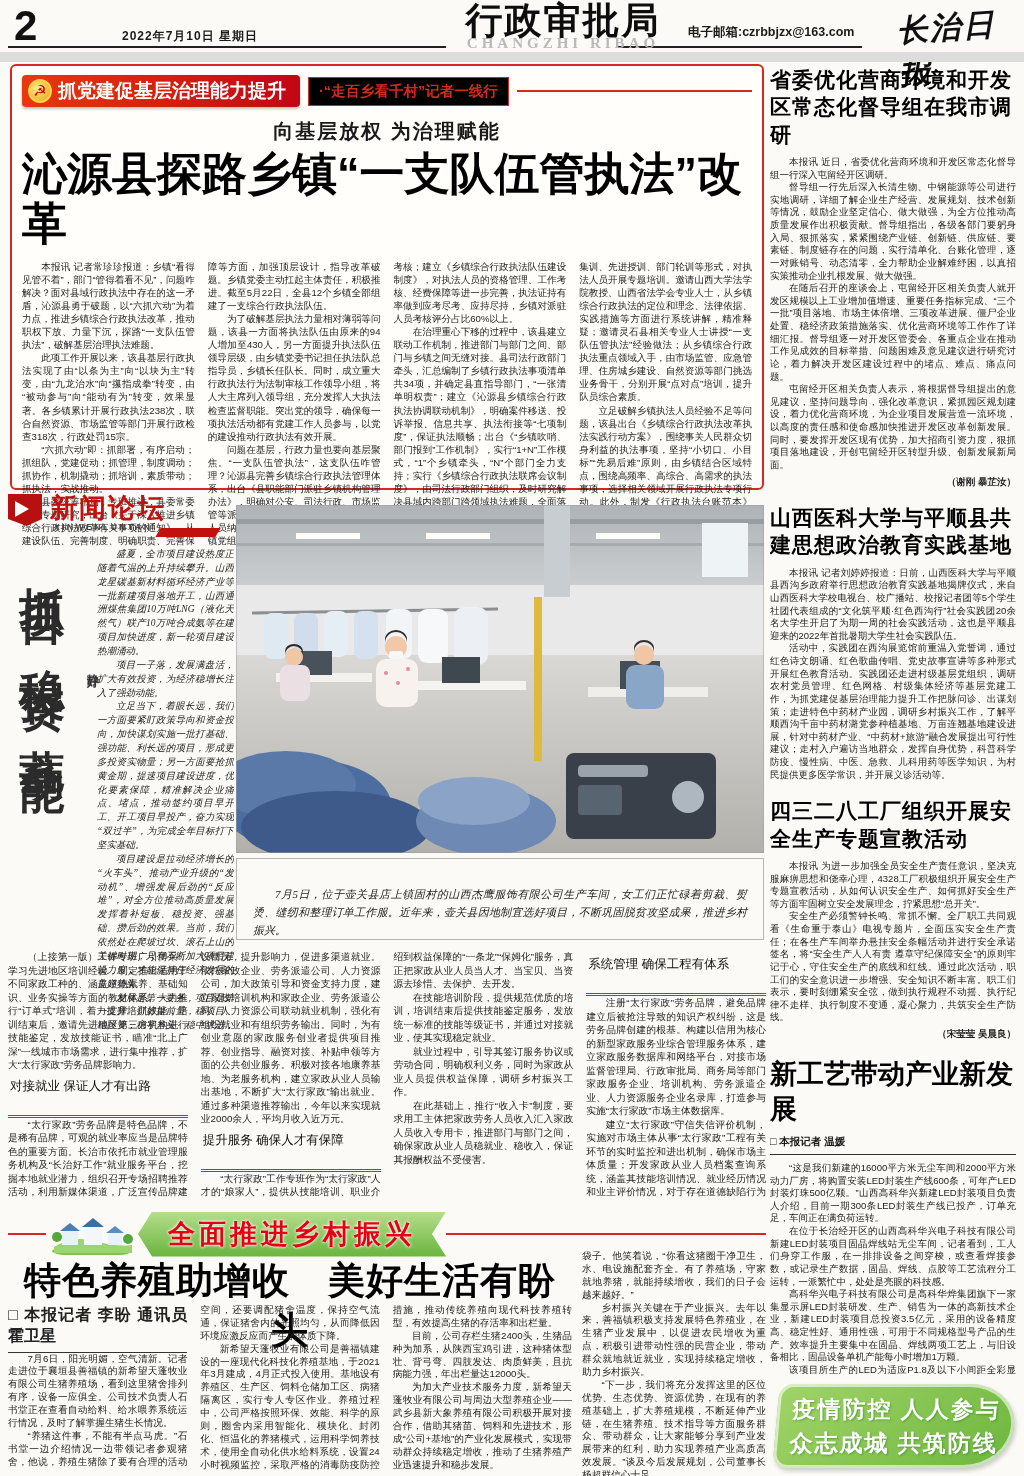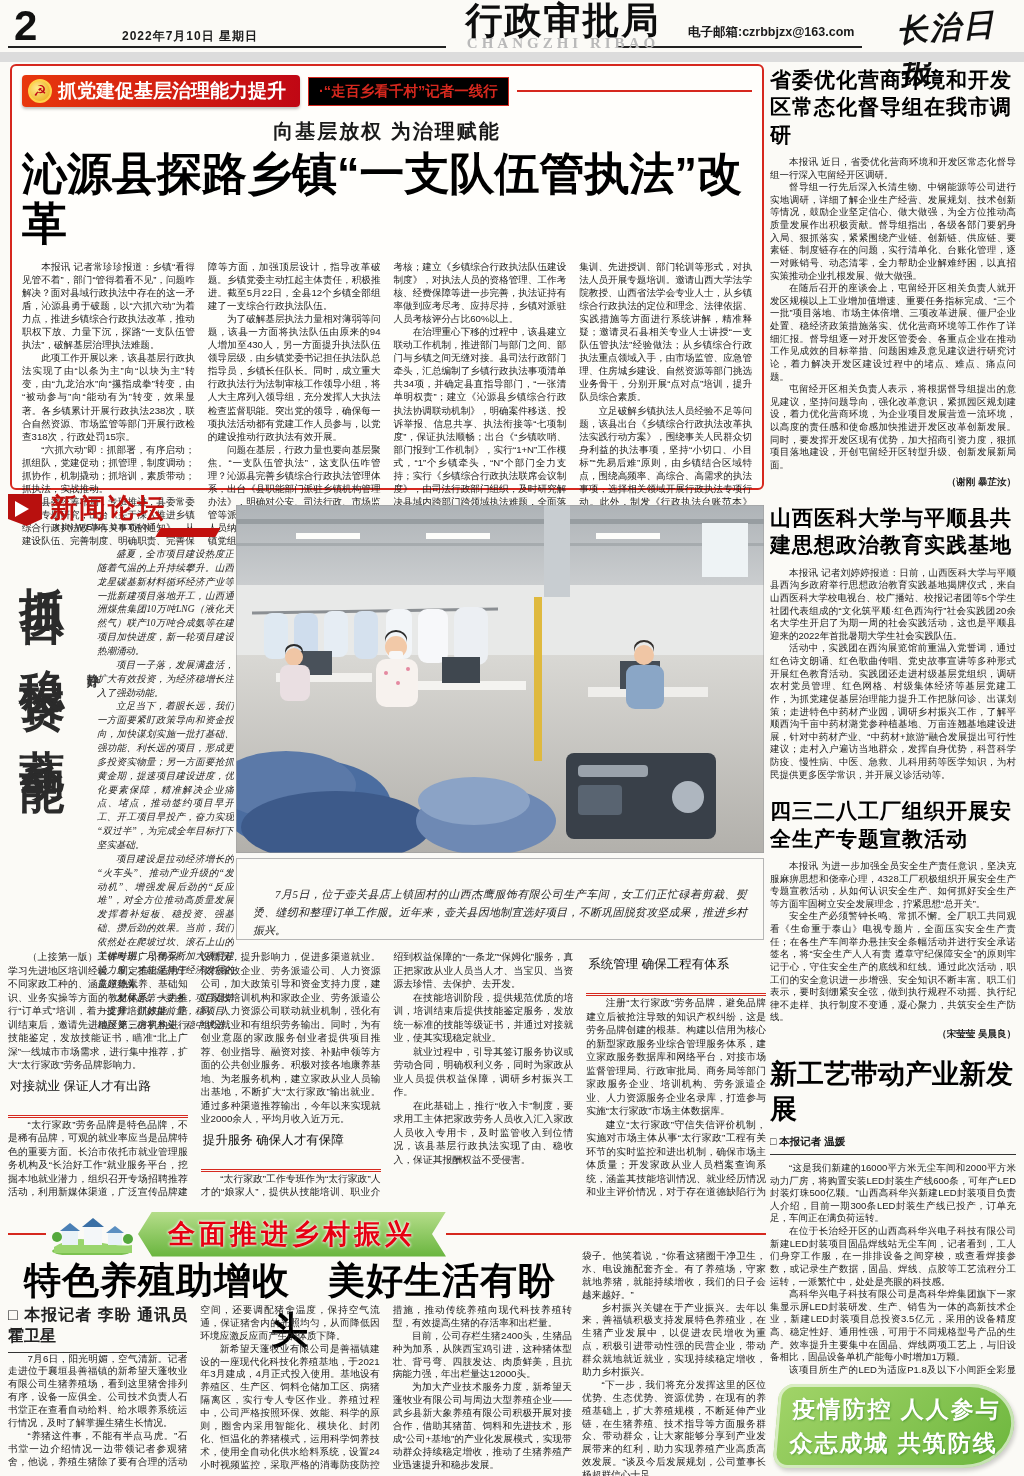--- a/index.html
+++ b/index.html
@@ -246,21 +246,21 @@
   </div>
 
   <div class="taihang cols bodytxt" data-name="taihang-continued-article">
       <p data-name="paragraph">（上接第一版）工作专班广引博采，学习先进地区培训经验，制定推出适用于不同家政工种的、涵盖道德素养、基础知识、业务实操等方面的教材体系。大力推行“订单式”培训，着力提升培训效能，培训结束后，邀请先进地区第三方机构进行技能鉴定，发放技能证书，瞄准“北上广深”一线城市市场需求，进行集中推荐，扩大“太行家政”劳务品牌影响力。</p>
       <p class="subhead" data-name="section-subhead">对接就业 保证人才有出路</p>
       <p data-name="paragraph">“太行家政”劳务品牌是特色品牌，不是稀有品牌，可观的就业率应当是品牌特色的重要方面。长治市依托市就业管理服务机构及“长治好工作”就业服务平台，挖掘本地就业潜力，组织召开专场招聘推荐活动，利用新媒体渠道，广泛宣传品牌建设情况，提升影响力，促进多渠道就业。依托家政企业、劳务派遣公司、人力资源公司，加大政策引导和资金支持力度，建立家政培训机构和家政企业、劳务派遣公司、人力资源公司联动就业机制，强化有组织就业和有组织劳务输出。同时，为有创业意愿的家政服务创业者提供项目推荐、创业指导、融资对接、补贴申领等方面的公共创业服务。积极对接各地康养基地、为老服务机构，建立家政从业人员输出基地，不断扩大“太行家政”输出就业。通过多种渠道推荐输出，今年以来实现就业2000余人，平均月收入近万元。</p>
       <p class="subhead" data-name="section-subhead">提升服务 确保人才有保障</p>
       <p data-name="paragraph">“太行家政”工作专班作为“太行家政”人才的“娘家人”，提供从技能培训、职业介绍到权益保障的“一条龙”“保姆化”服务，真正把家政从业人员当人才、当宝贝、当资源去珍惜、去保护、去开发。</p>
       <p data-name="paragraph">在技能培训阶段，提供规范优质的培训，培训结束后提供技能鉴定服务，发放统一标准的技能等级证书，并通过对接就业，使其实现稳定就业。</p>
       <p data-name="paragraph">就业过程中，引导其签订服务协议或劳动合同，明确权利义务，同时为家政从业人员提供权益保障，调研乡村振兴工作。</p>
-      <p data-name="paragraph">在此基础上，推行“收入卡”制度，要求用工主体把家政劳务人员收入汇入家政人员收入专用卡，及时监管收入到位情况，该县基层行政执法实现了由、稳收入，保证其报酬权益不受侵害。</p>
+      <p data-name="paragraph">在此基础上，推行“收入卡”制度，要求用工主体把家政劳务人员收入汇入家政人员收入专用卡，推进部门与部门之间，确保家政从业人员稳就业、稳收入，保证其报酬权益不受侵害。</p>
       <p class="subhead" data-name="section-subhead">系统管理 确保工程有体系</p>
       <p data-name="paragraph">注册“太行家政”劳务品牌，避免品牌建立后被抢注导致的知识产权纠纷，这是劳务品牌创建的根基。构建以信用为核心的新型家政服务业综合管理服务体系，建立家政服务数据库和网络平台，对接市场监督管理局、行政审批局、商务局等部门家政服务企业、培训机构、劳务派遣企业、人力资源服务企业名录库，打造参与实施“太行家政”市场主体数据库。</p>
       <p data-name="paragraph">建立“太行家政”守信失信评价机制，实施对市场主体从事“太行家政”工程有关环节的实时监控和进出机制，确保市场主体质量；开发家政从业人员档案查询系统，涵盖其技能培训情况、就业经历情况和业主评价情况，对于存在道德缺陷行为的从业人员，纳入禁入系统；依法建立市场主体和从业人员红黑名单制度，将家政服务诚信记录纳入“太行家政”工程参与主体和从业人员信用档案，让守信者受益，让失信者受限。</p>
     </div>
 
   <div class="rural-bannerrow" data-name="rural-banner-row">
     <div class="r-line short" data-name="banner-rule-left"></div>
     <svg class="village-icon" viewBox="0 0 84 42" data-name="village-icon">
       <ellipse cx="42" cy="38" rx="40" ry="6" fill="#7cc250"></ellipse>
       <path d="M4 34 q20 -12 40 -6 q24 6 38 4 l0 8 l-78 0 z" fill="#9ad56e"></path>

